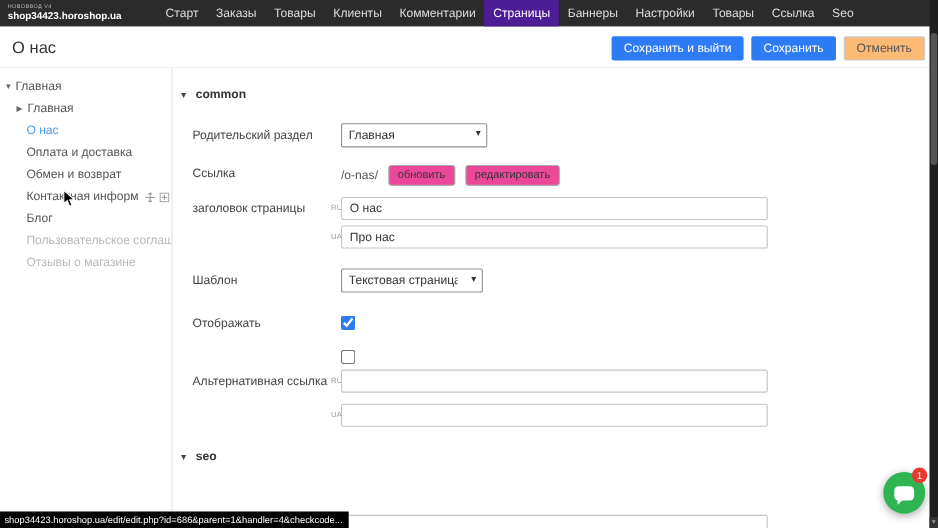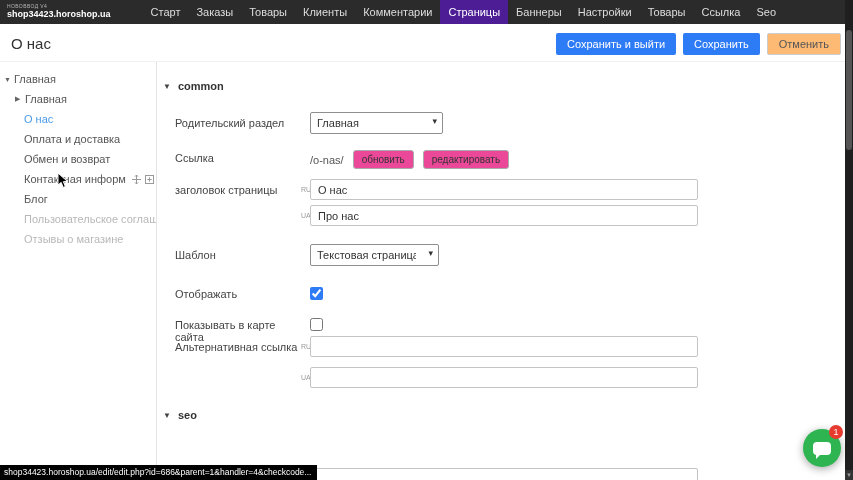--- a/index.html
+++ b/index.html
@@ -222,21 +222,20 @@
   </div>
 
   <div class="f-row" style="top:221px;">
     <span class="f-label">Отображать</span>
     <span class="f-control" style="top:4px;">
       <input type="checkbox" checked="" style="">
     </span>
   </div>
 
   <div class="f-row" style="top:252px;">
-    <span class="f-label">Показывать в карте сайта</span>
     <span class="f-control" style="top:4px;">
       <input type="checkbox" style="">
     </span>
   </div>
 
   <div class="f-row" style="top:274px;">
     <span class="f-label">Альтернативная ссылка</span>
     <span class="lang">RU</span>
     <span class="f-control">
       <input class="text-input" type="text" style="">

